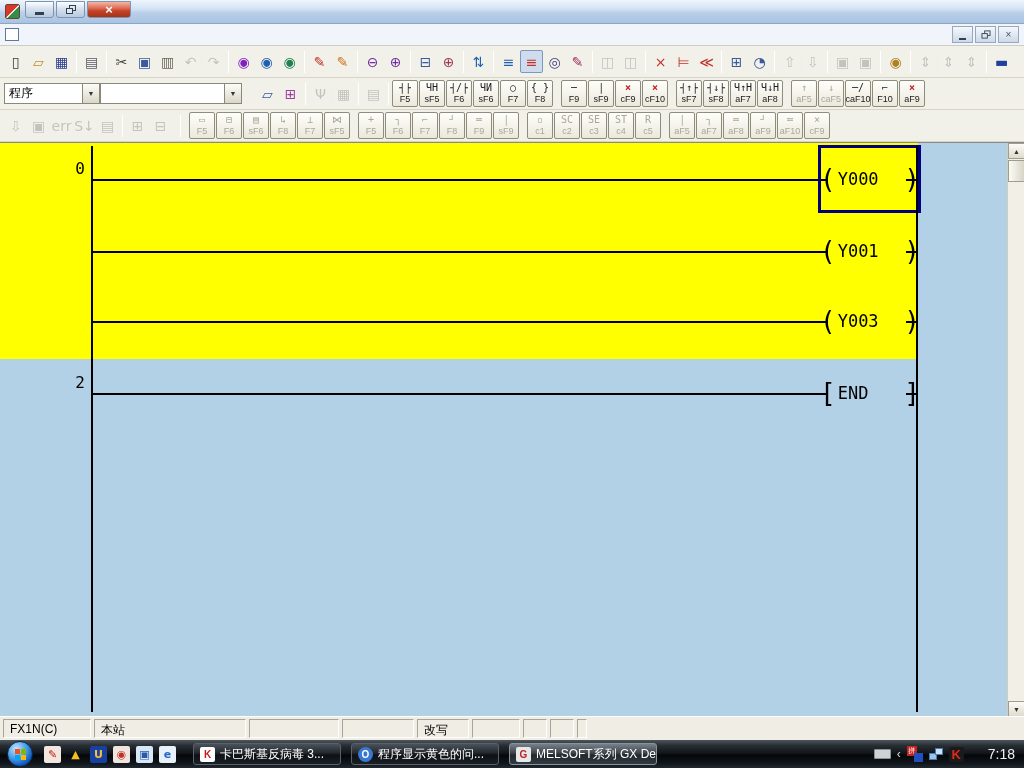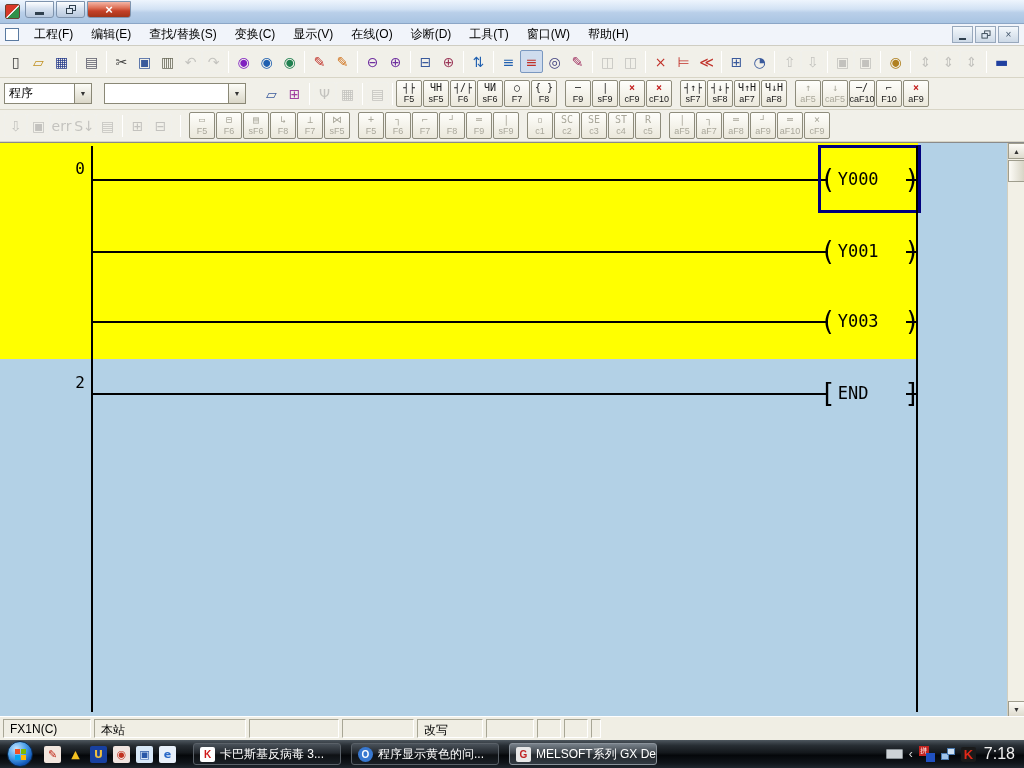--- a/index.html
+++ b/index.html
@@ -33,21 +33,21 @@
 .tbtn{width:23px;height:23px;display:flex;align-items:center;justify-content:center;border:1px solid #f1f0e9;border-radius:2px;background:transparent}
 .tbtn .glyph{font-family:"DejaVu Sans",sans-serif;font-size:14px;line-height:1}
 .tbtn.pressed{border:1px solid #7a98c0;background:#cfdcee}
 .tbtn.disabled{opacity:.4;filter:grayscale(1)}
 .tbsep{width:1px;height:22px;background:#b6b3a3;border-right:1px solid #fff;margin:0 3px;flex:none}
 .tbgap{width:7px;flex:none}
 
 .combo{height:21px;background:#fff;border:1px solid #8a8876;display:flex;align-items:center;font-size:12px;position:relative;flex:none}
 .combo .cval{flex:1;padding:0 4px;white-space:nowrap;overflow:hidden}
 .combo .carrow{width:17px;height:100%;background:linear-gradient(#fdfdf8,#dad7c8);border-left:1px solid #8a8876;display:flex;align-items:center;justify-content:center;font-size:7px;color:#333}
-.combo.program{width:88px;margin-right:12px}
+.combo.program{width:96px;}
 .combo.device{width:142px;margin-right:14px}
 
 .fkey{width:26px;height:27px;background:linear-gradient(#fefefb,#ebe8db);border:1px solid #8e8c7c;border-radius:2px;display:flex;flex-direction:column;align-items:center;justify-content:center;font-size:9px;line-height:1;color:#1a1a1a;margin-right:1px;flex:none}
 .fkey .sym{font-family:"DejaVu Sans Mono","Liberation Mono",monospace;font-size:10px;height:11px;overflow:hidden}
 .fkey .sym.red{color:#c42020;font-weight:bold}
 .fkey .lbl{margin-top:1px}
 .fkey.disabled{color:#a9a79a}
 .fkey.disabled .sym,.fkey.disabled .sym.red{color:#a9a79a;font-weight:normal}
 
 
@@ -85,21 +85,21 @@
 .kbd-icon{width:17px;height:10px;background:#cdd2d6;border:1px solid #8a9196;border-radius:1px}
 .tray-arrow{font-size:12px;color:#ddd}
 .ime-icon{width:16px;height:16px;position:relative}
 .ime-icon .r{position:absolute;left:0;top:0;width:10px;height:10px;background:#c42420;color:#fff;font-size:7px;line-height:10px;text-align:center}
 .ime-icon .b{position:absolute;right:0;bottom:0;width:9px;height:9px;background:#2050c0}
 .net-icon{width:14px;height:12px;position:relative}
 .net-icon i{position:absolute;width:8px;height:7px;background:#9fc4ea;border:1px solid #4a7ab0;display:block}
 .net-icon i:first-child{left:0;bottom:0}
 .net-icon i:last-child{right:0;top:0;background:#cfe2f4}
 .kasp{color:#e02818;font-weight:bold;font-size:13px;background:#1a1a1a;width:15px;height:15px;display:flex;align-items:center;justify-content:center;border-radius:2px}
-.clock{font-size:16px;color:#f0f0f0;margin-left:2px}
+.clock{font-size:14px;color:#f0f0f0;margin-left:18px}
 </style>
 </head>
 <body>
 
 <div class="titlebar">
   <div class="app-icon"></div>
   <div class="win-controls">
     <div class="win-btn">
         <span class="glyph-min"></span>
       </div>
@@ -110,32 +110,20 @@
         </span>
       </div>
     <div class="win-btn close">
         <span>×</span>
       </div>
   </div>
 </div>
 
 <div class="menubar">
   <div class="mdi-doc"></div>
-  <div style="display:flex">
-      <div class="menu-item">工程(F)</div>
-      <div class="menu-item">编辑(E)</div>
-      <div class="menu-item">查找/替换(S)</div>
-      <div class="menu-item">变换(C)</div>
-      <div class="menu-item">显示(V)</div>
-      <div class="menu-item">在线(O)</div>
-      <div class="menu-item">诊断(D)</div>
-      <div class="menu-item">工具(T)</div>
-      <div class="menu-item">窗口(W)</div>
-      <div class="menu-item">帮助(H)</div>
-    </div>
   <div class="mdi-controls">
     <div class="mdi-btn">
         <span class="glyph-min"></span>
       </div>
     <div class="mdi-btn">
         <span class="glyph-restore">
           <i></i>
           <i></i>
         </span>
       </div>
@@ -558,21 +546,21 @@
       <div class="sthumb"></div>
       <div class="sbtn" style="bottom: 0px;">▼</div>
     </div>
   </div>
 
 <div class="statusbar">
   <div class="spanel" style="width:88px">FX1N(C)</div>
   <div class="spanel" style="width:152px">本站</div>
   <div class="spanel" style="width:90px"></div>
   <div class="spanel" style="width:72px"></div>
-  <div class="spanel" style="width:66px">改写</div>
+  <div class="spanel" style="width:52px">改写</div>
   <div class="spanel" style="width:48px"></div>
   <div class="spanel" style="width:24px"></div>
   <div class="spanel" style="width:24px"></div>
   <div class="spanel" style="width:10px;padding:2px"></div>
 </div>
 
 <div class="taskbar">
   <div class="start-orb">
     <span class="wflag">
         <i></i>

